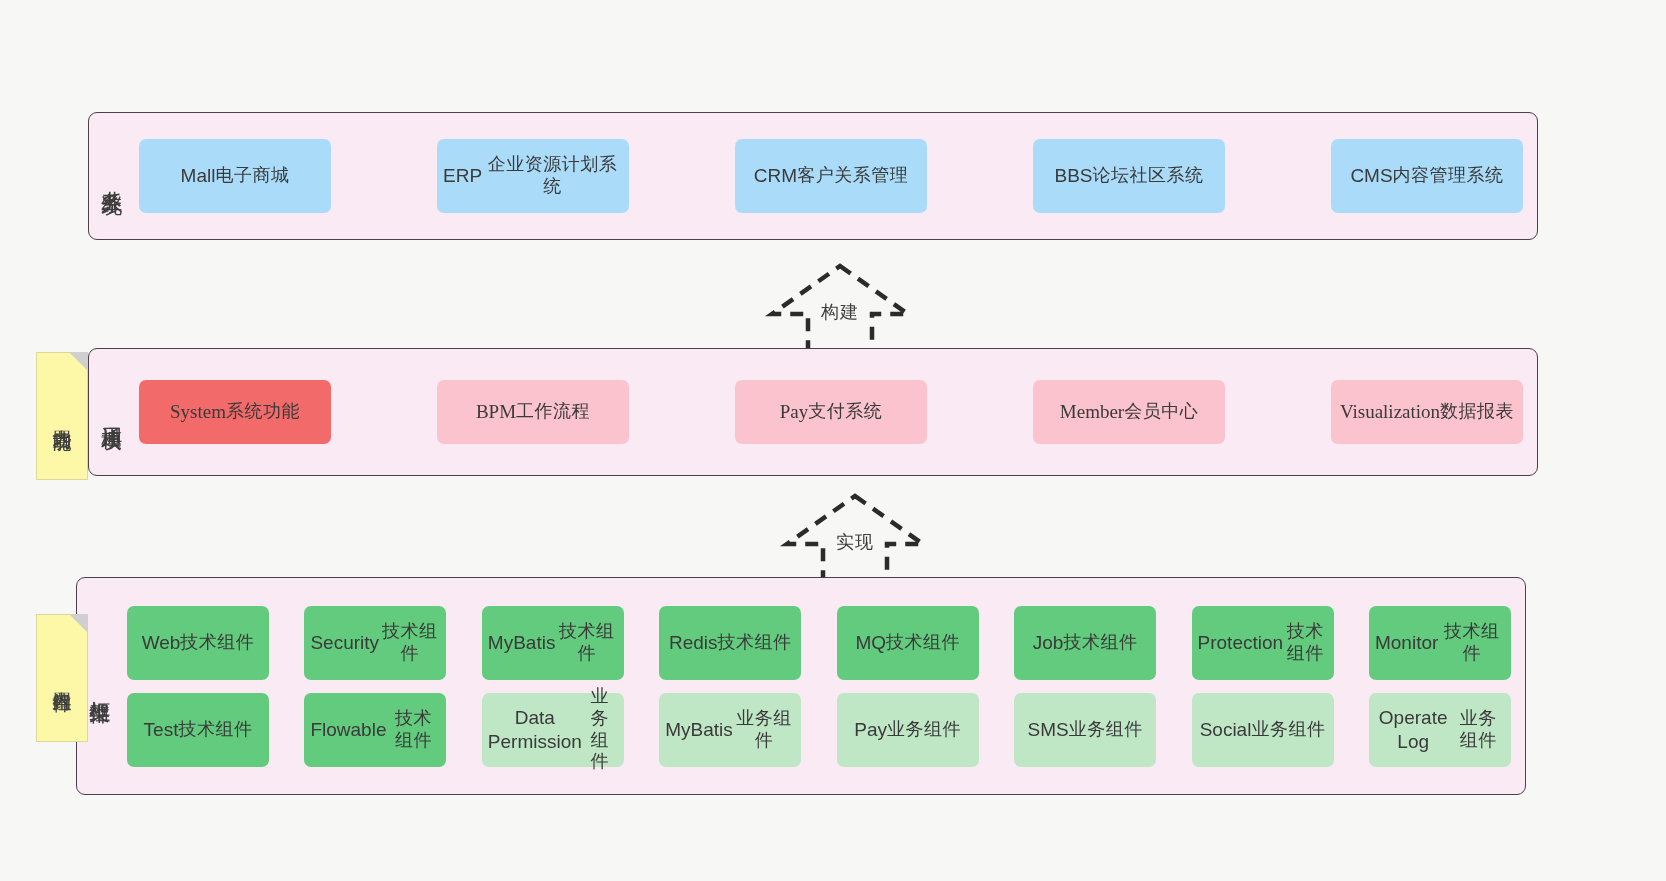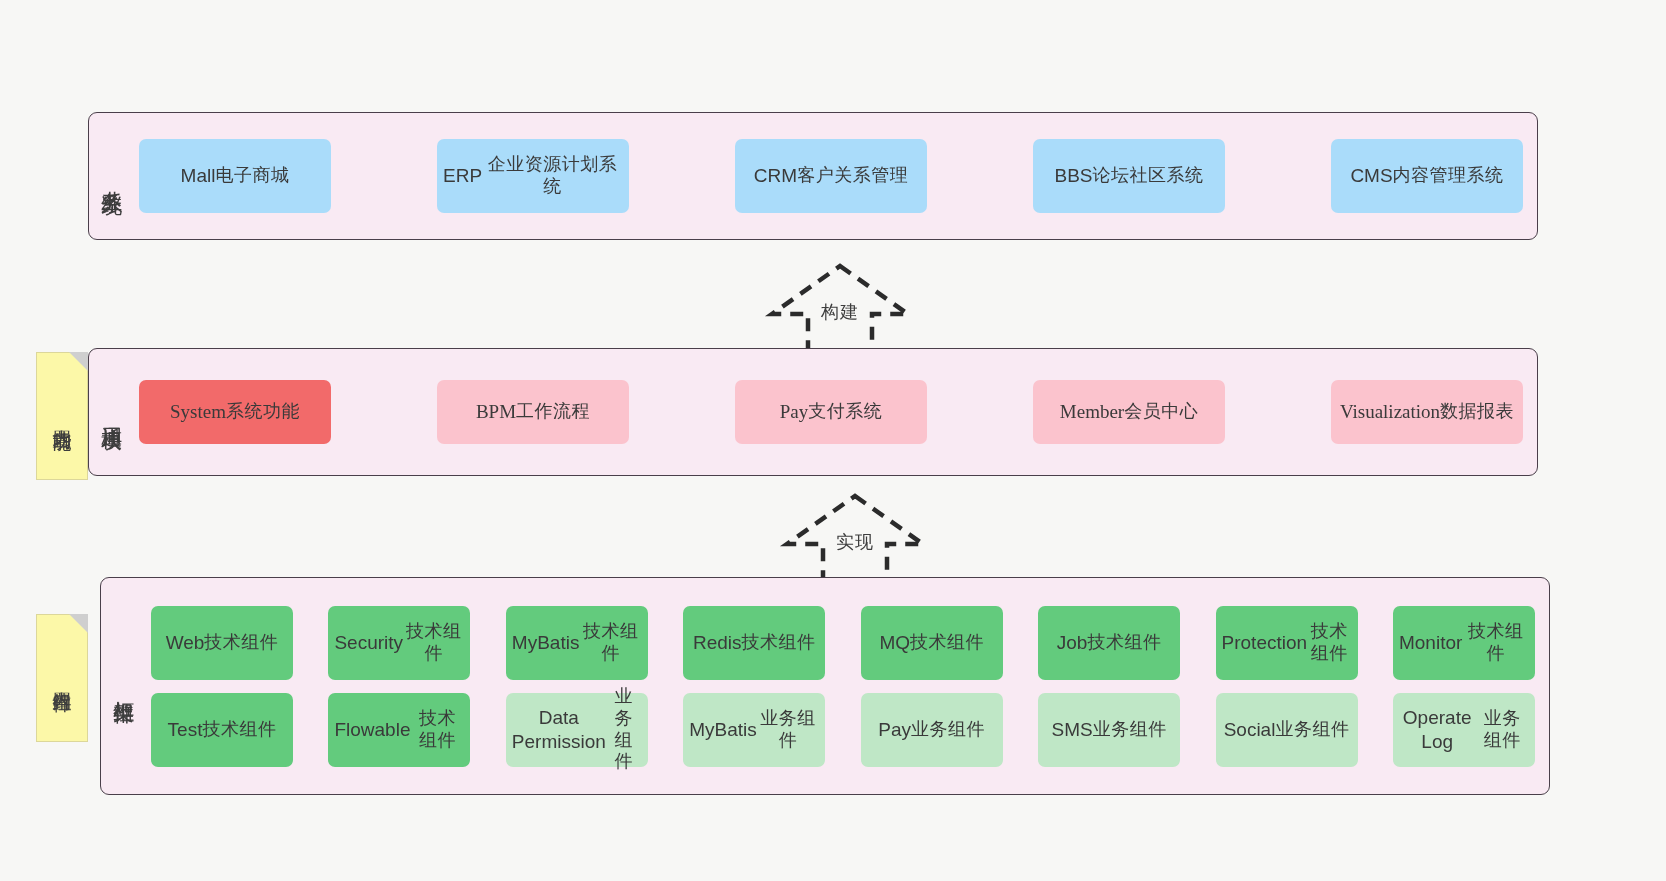--- a/index.html
+++ b/index.html
@@ -109,21 +109,21 @@
   #layer-module {
     left: 88px;
     top: 348px;
     width: 1450px;
     height: 128px;
   }
   #layer-module .node { width: 192px; height: 64px; font-family: Liberation Serif, serif; }
 
   
   #layer-framework {
-    left: 100px;
+    left: 76px;
     top: 577px;
     width: 1450px;
     height: 218px;
   }
   #layer-framework .layer-body { gap: 13px; padding: 0 14px 0 4px; }
   #layer-framework .node { width: 142px; height: 74px; }
 
   
   .note {
     position: absolute;

